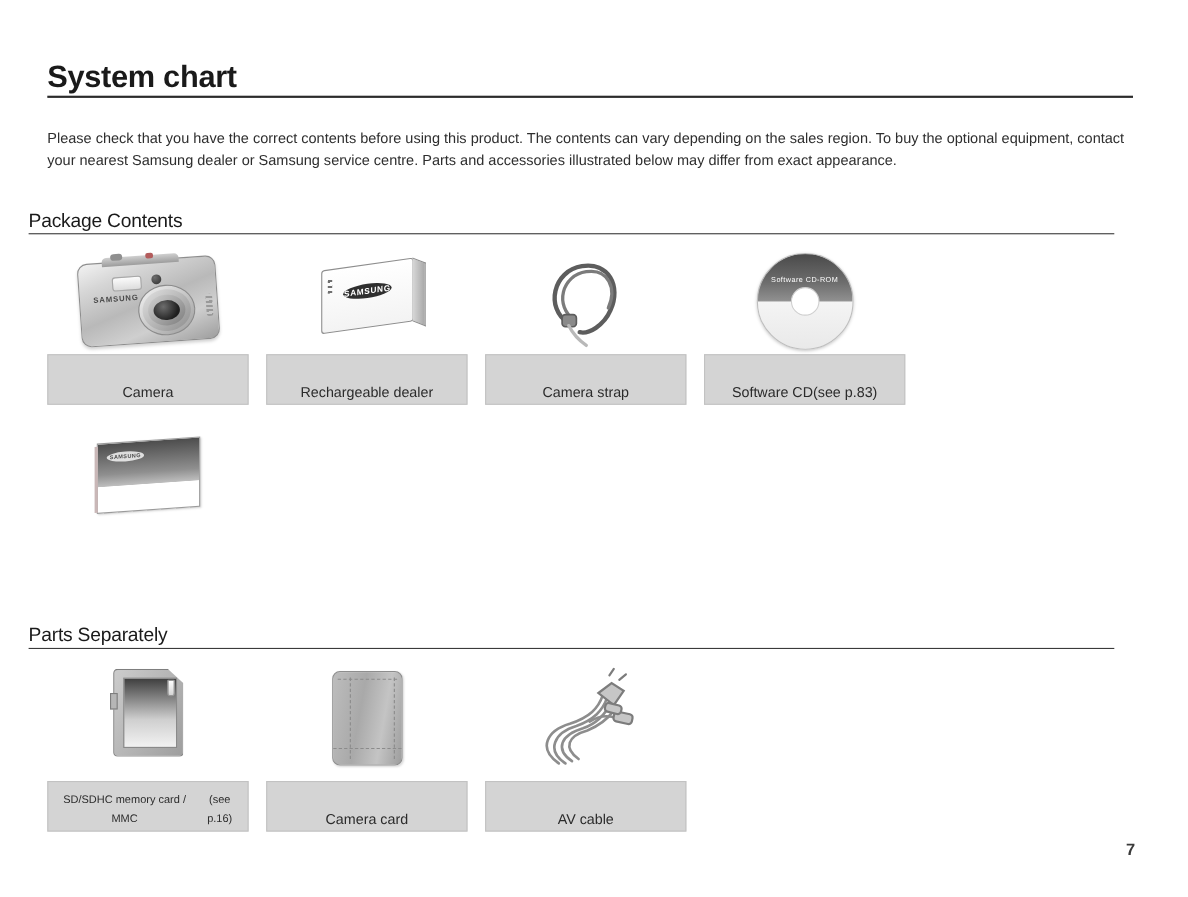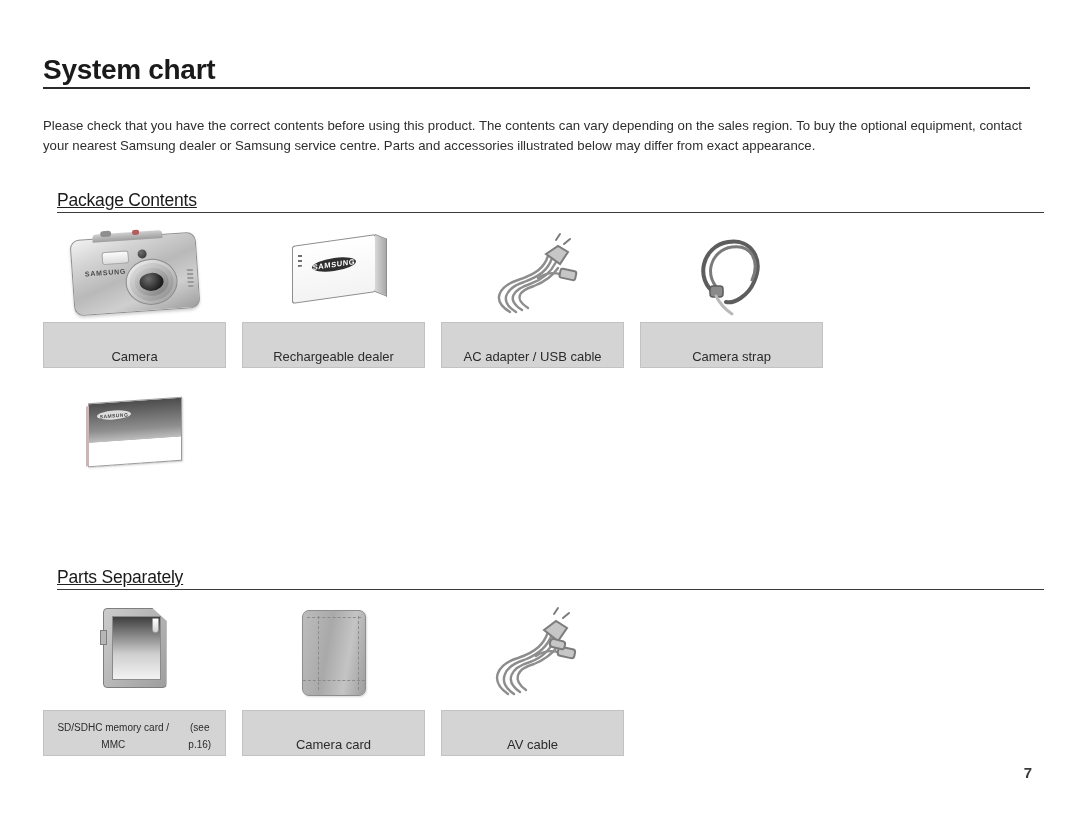--- a/index.html
+++ b/index.html
@@ -51,23 +51,22 @@
     width: 990px;
     font-size: 13.2px;
     line-height: 19.6px;
     color: #2e2e2e;
     text-align: left;
   }
 
   
   .section-head {
     position: absolute;
-    left: 57px;
+    left: 26px;
     width: 987px;
-    text-decoration: underline;
   }
   .section-head .label {
     font-size: 17.5px;
     line-height: 21px;
     color: #1a1a1a;
     letter-spacing: -0.2px;
   }
   .section-head .rule {
     border-bottom: 1.4px solid #3a3a3a;
     margin-top: 1px;
@@ -389,60 +388,51 @@
           <div class="bat-side"></div>
           <div class="bat-contacts"></div>
           <div class="bat-logo">SAMSUNG</div>
         </div>
       </div>
       <div class="caption">
         <span>Rechargeable dealer</span>
       </div>
     </div>
 
-    <div class="item">
-      <div class="thumb">
-        <svg class="art cable-svg" width="110" height="92" viewBox="0 0 110 92">
-          <g fill="none" stroke="#8d8d8d" stroke-width="2.4" stroke-linecap="round">
-            <path d="M32 84 C12 72, 22 58, 40 52 C58 46, 66 40, 70 28"></path>
-            <path d="M38 84 C20 73, 28 60, 46 54 C62 48, 70 42, 74 30"></path>
-            <path d="M44 82 C28 72, 34 62, 52 56 C64 52, 72 46, 78 34"></path>
-            <path d="M50 80 C36 71, 40 63, 56 58 C66 54, 74 49, 80 40"></path>
-            <path d="M60 50 C66 46, 74 44, 82 46"></path>
-          </g>
-          <g stroke="#7c7c7c" stroke-width="2" fill="#c6c6c6">
-            <path d="M68 26 l12 -8 l10 6 l-8 12 z"></path>
-            <path d="M78 12 l4 -6 M86 16 l6 -5" stroke-linecap="round" fill="none"></path>
-            <rect x="82" y="42" width="16" height="9" rx="2" transform="rotate(12 90 46)"></rect>
-          </g>
-        </svg>
-      </div>
-      <div class="caption">
-        <span>AC adapter / USB cable</span>
-      </div>
-    </div>
 
     <div class="item">
       <div class="thumb">
         <svg class="art strap-svg" width="100" height="90" viewBox="0 0 100 90">
           <g fill="none" stroke="#5d5d5d" stroke-width="4" stroke-linecap="round">
             <path d="M34 64 C12 50, 20 16, 46 12 C70 8, 82 30, 72 52 C66 66, 52 74, 44 72"></path>
           </g>
           <g fill="none" stroke="#7b7b7b" stroke-width="3" stroke-linecap="round">
             <path d="M40 62 C20 48, 28 20, 50 17 C70 14, 78 32, 70 50"></path>
           </g>
           <rect x="28" y="56" width="13" height="11" rx="3" fill="#8a8a8a" stroke="#5d5d5d" stroke-width="1.5"></rect>
           <path d="M34 66 C38 74, 44 80, 50 84" fill="none" stroke="#b9b9b9" stroke-width="3" stroke-linecap="round"></path>
         </svg>
       </div>
       <div class="caption">
         <span>Camera strap</span>
       </div>
     </div>
 
+    <div class="item">
+      <div class="thumb">
+        <div class="art cd">
+          <div class="cd-label">Software CD-ROM</div>
+          <div class="cd-hole"></div>
+        </div>
+      </div>
+      <div class="caption">
+        <span>Software CD</span>
+        <span>(see p.83)</span>
+      </div>
+    </div>
 
   </div>
 
   <div class="row" id="row2">
     <div class="item">
       <div class="thumb">
         <div class="art manual">
           <div class="manual-spine"></div>
           <div class="manual-logo">SAMSUNG</div>
         </div>

